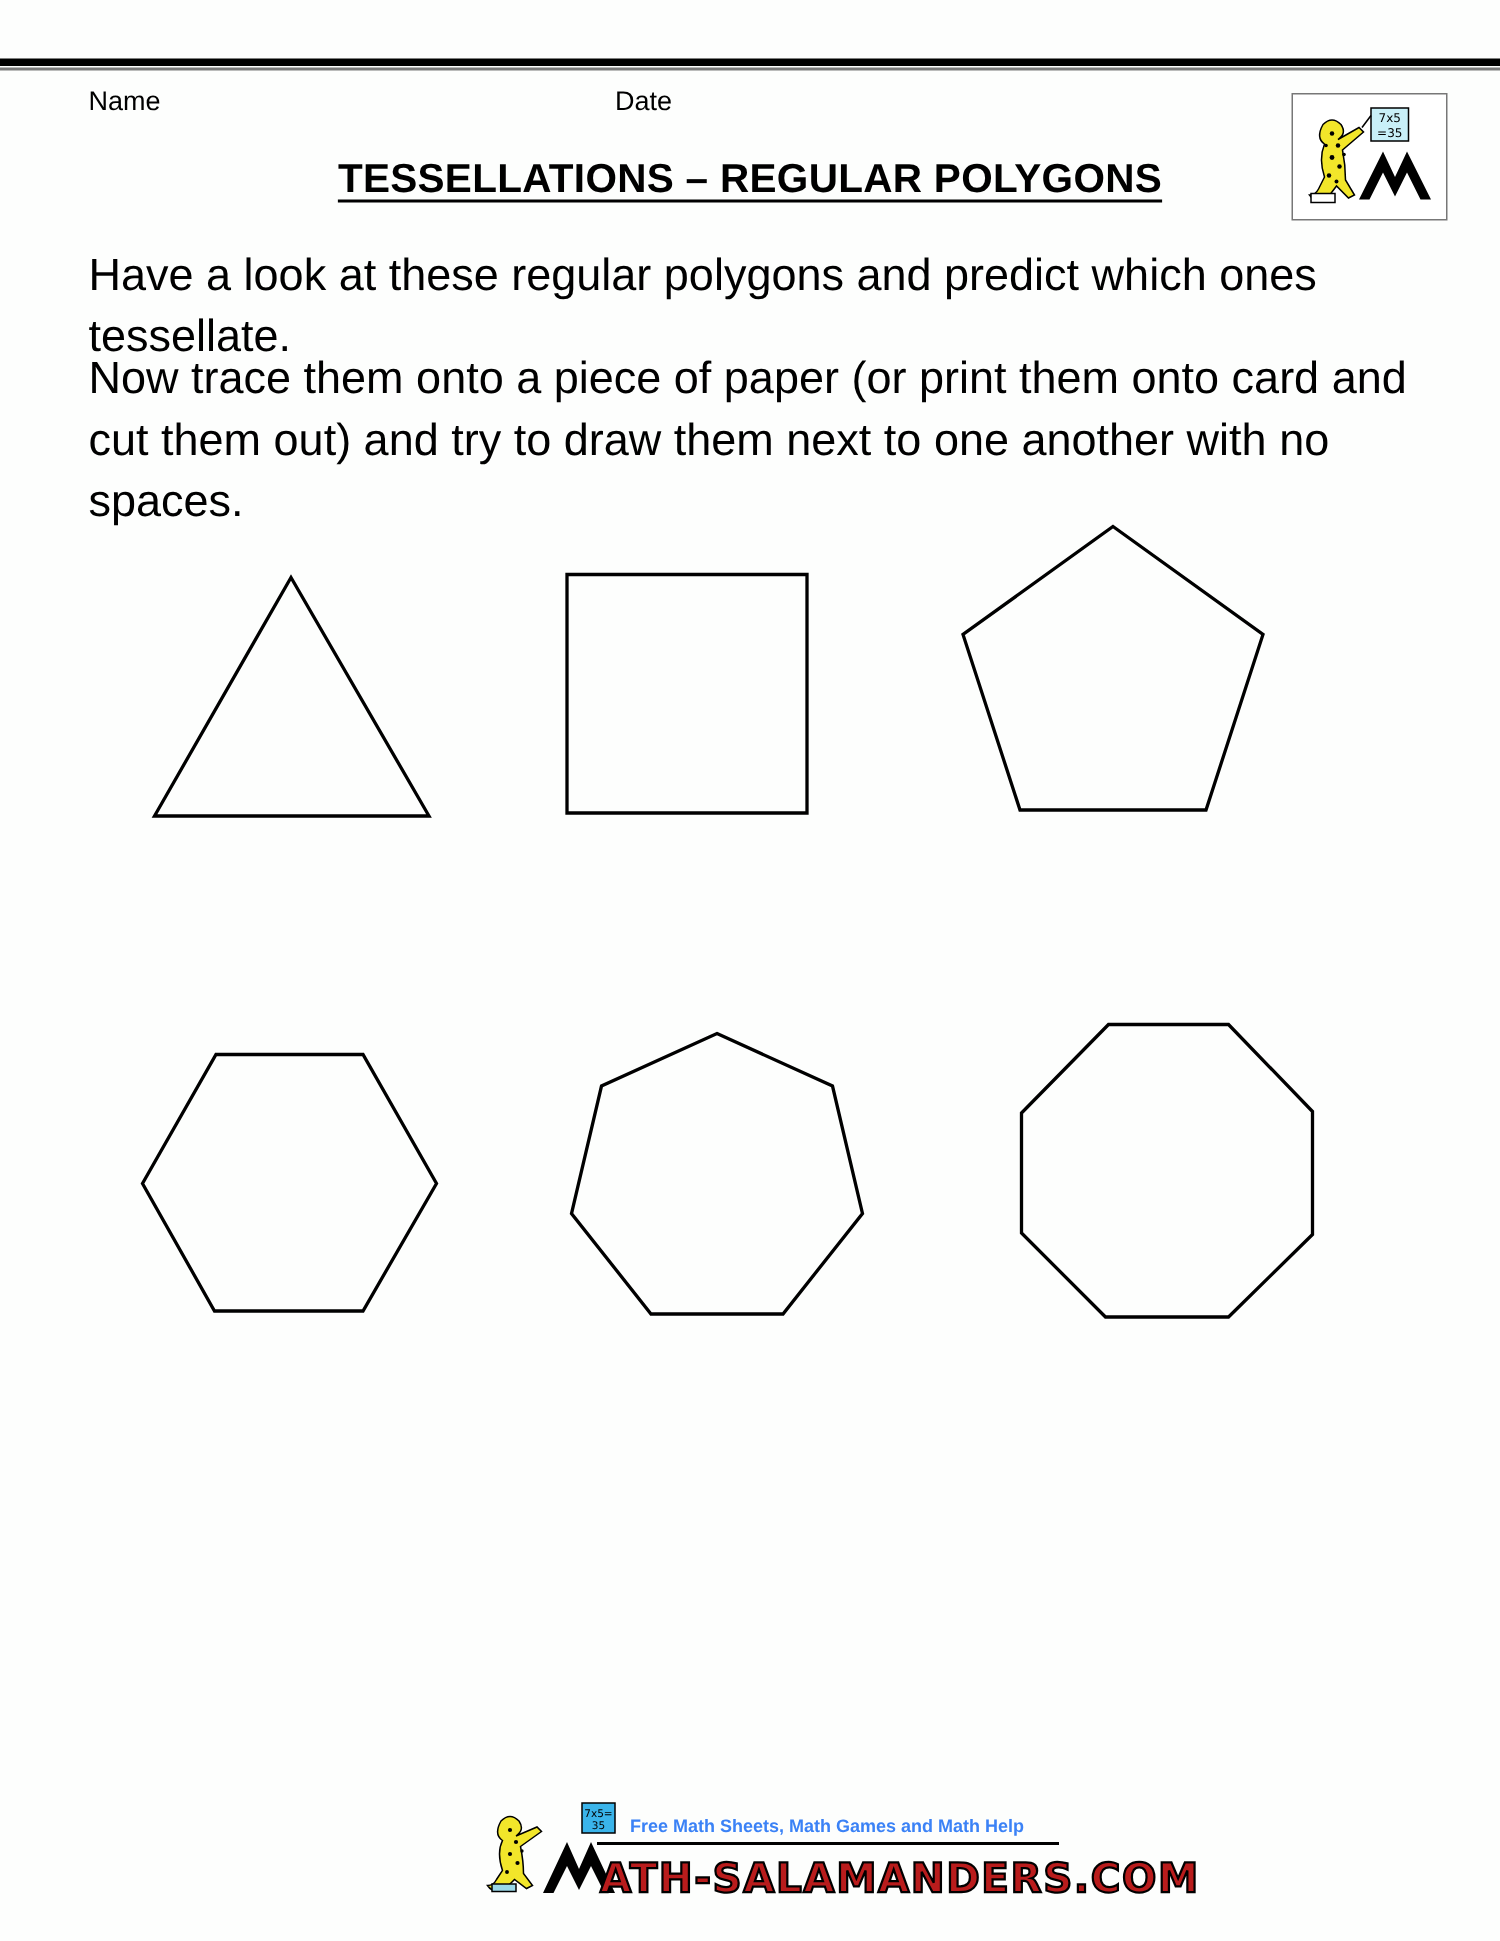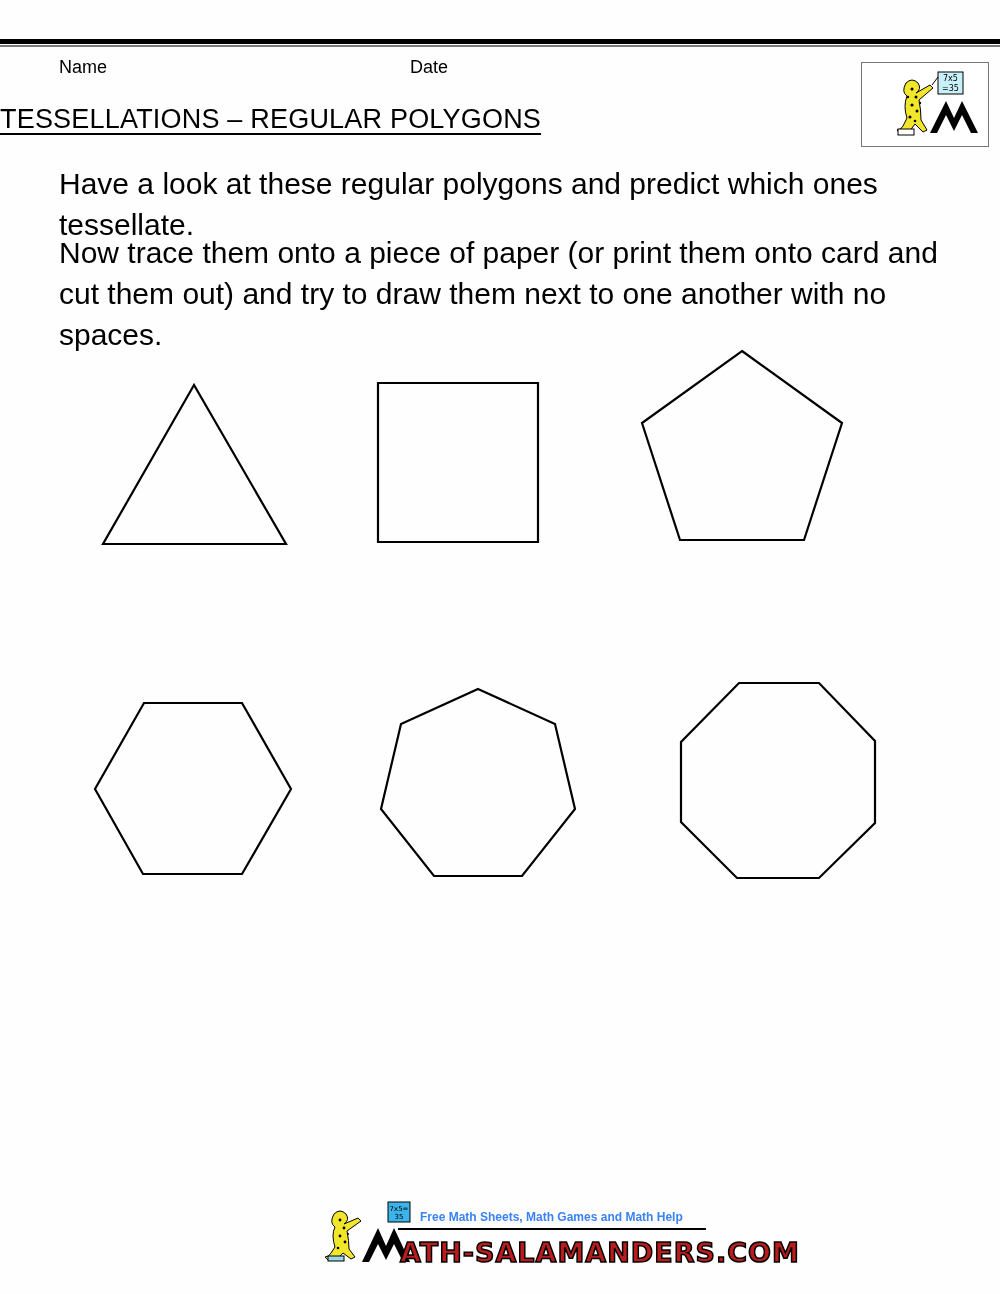--- a/index.html
+++ b/index.html
@@ -7,30 +7,30 @@
       width: 1000px; height: 1294px; position: relative; overflow: hidden;
       background: #fdfefd; color: #000;
       font-family: "Liberation Sans", "DejaVu Sans", sans-serif;
     }
     .top-rule-thick { position: absolute; left: 0; top: 39px; width: 1000px; height: 5px; background: #000; }
     .top-rule-thin { position: absolute; left: 0; top: 45px; width: 1000px; height: 2px; background: #7a7a7a; }
     .label { position: absolute; font-size: 18px; top: 57px; }
     .label-name { left: 59px; }
     .label-date { left: 410px; }
     .title {
-      position: absolute; top: 104px; left: 0; width: 1000px; text-align: left;
-      font-size: 27px; letter-spacing: 0.2px;
+      position: absolute; top: 104px; left: 0; width: 1000px; text-align: center;
+      font-size: 27px; letter-spacing: 0.2px; font-weight: bold;
     }
     .title span { text-decoration: underline; text-underline-offset: 5px; text-decoration-thickness: 2px; }
     .instr { position: absolute; left: 59px; font-size: 30px; line-height: 41px; width: 880px; }
     .instr-1 { top: 163px; }
     .instr-2 { top: 232px; }
     .logo-box {
       position: absolute; left: 861px; top: 62px; width: 102px; height: 83px;
-      border: 1px solid #777; background: #fff; padding-left: 24px;
+      border: 1px solid #777; background: #fff;
     }
     svg.shapes { position: absolute; left: 0; top: 0; }
     .footer-logo { position: absolute; left: 320px; top: 1200px; width: 400px; height: 68px; }
     .footer-tagline {
       position: absolute; left: 420px; top: 1210px; font-size: 12px; font-weight: bold; color: #3b82f6;
     }
     .footer-rule { position: absolute; left: 398px; top: 1228px; width: 308px; height: 2px; background: #000; }
     .footer-site {
       position: absolute; left: 400px; top: 1237px; font-size: 27px; letter-spacing: 1px;
       color: #b91c1c; -webkit-text-stroke: 1.5px #000; font-weight: bold;

